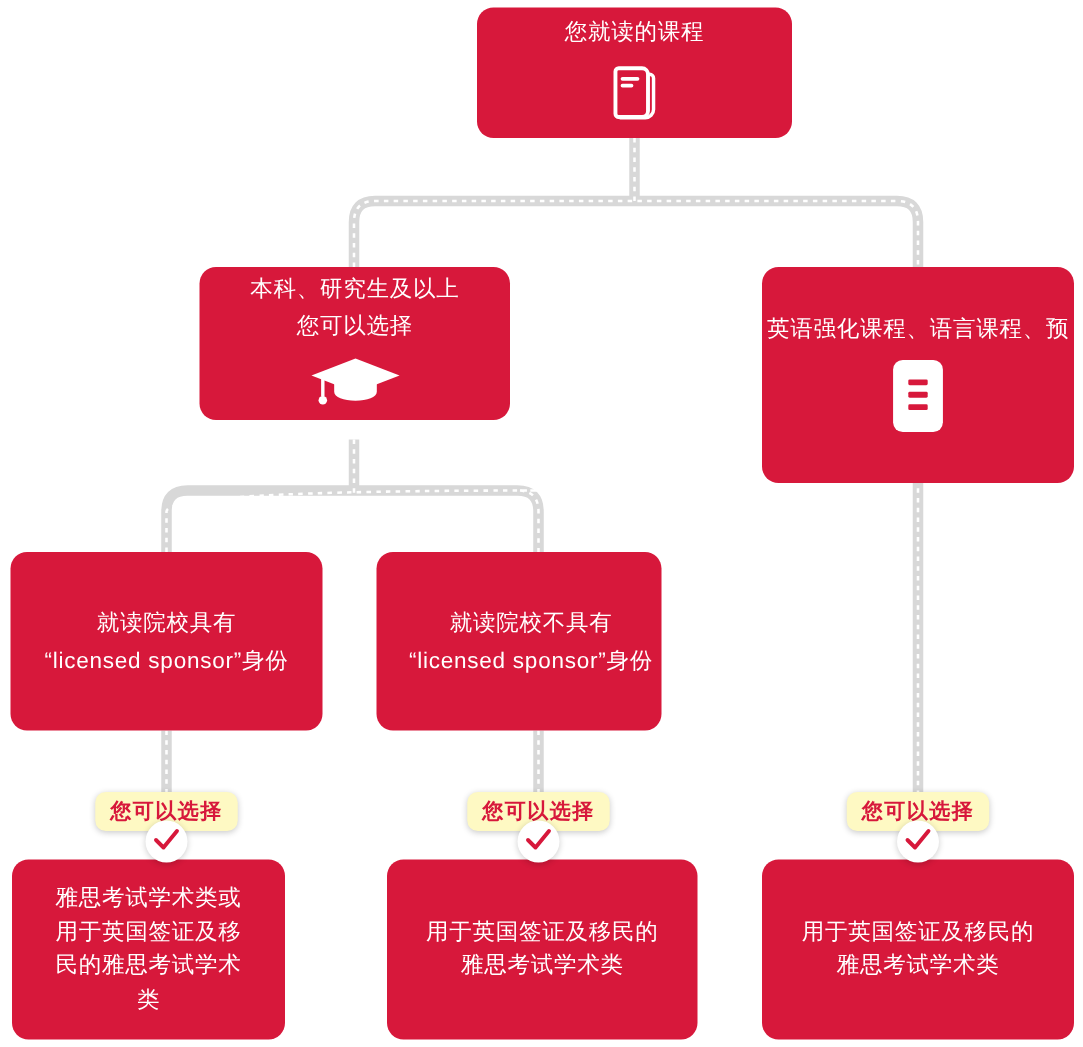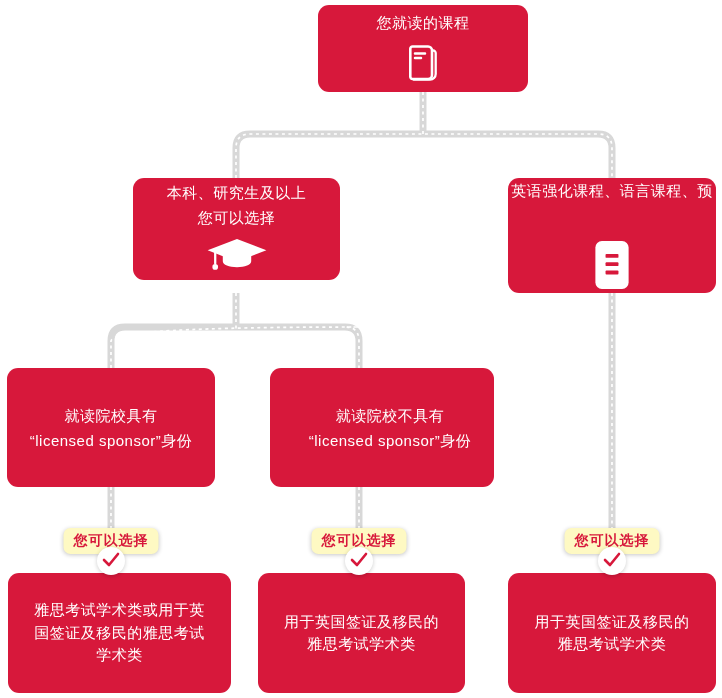--- a/index.html
+++ b/index.html
@@ -16,27 +16,27 @@
     background:var(--brand-red,#d7183b);
     border-radius:11px;color:#ffffff;
     display:flex;flex-direction:column;align-items:center;justify-content:center;
     text-align:center;box-sizing:border-box;
   }
   .node .t{display:block;font-size:15px;line-height:25px;letter-spacing:.5px;}
   .node .icon{display:block;margin-top:8px;}
   .node.root{left:318px;top:5px;width:210px;height:87px;padding-top:2px;}
   .node.root .t{line-height:20px;margin-bottom:2px;}
   .node.branch-left{left:133px;top:178px;width:207px;height:102px;}
-  .node.branch-right{left:508px;top:178px;width:208px;height:115px;justify-content:space-between;}
+  .node.branch-right{left:508px;top:178px;width:208px;height:144px;}
   .node.mid{height:119px;top:368px;}
   .node.mid-left{left:7px;width:208px;}
-  .node.mid-center{left:270px;width:224px;padding-left:16px;}
+  .node.mid-center{left:251px;width:190px;padding-left:16px;}
   .node.result{top:573px;height:120px;padding:0 22px;}
   .node.result .t{line-height:22.5px;}
-  .node.result-left{left:8px;width:223px;}
+  .node.result-left{left:8px;width:182px;}
   .node.result-center{left:258px;width:207px;}
   .node.result-right{left:508px;width:208px;}
   .choose{
     position:absolute;z-index:2;top:528px;transform:translateX(-50%);
     background:#fef9c3;color:var(--brand-red,#d7183b);
     font-size:14px;font-weight:700;letter-spacing:1px;
     padding:4px 10px;border-radius:7px;white-space:nowrap;
     box-shadow:0 1px 4px rgba(0,0,0,.22);
   }
   .choose.c1{left:111px;} .choose.c2{left:359px;} .choose.c3{left:612px;}

